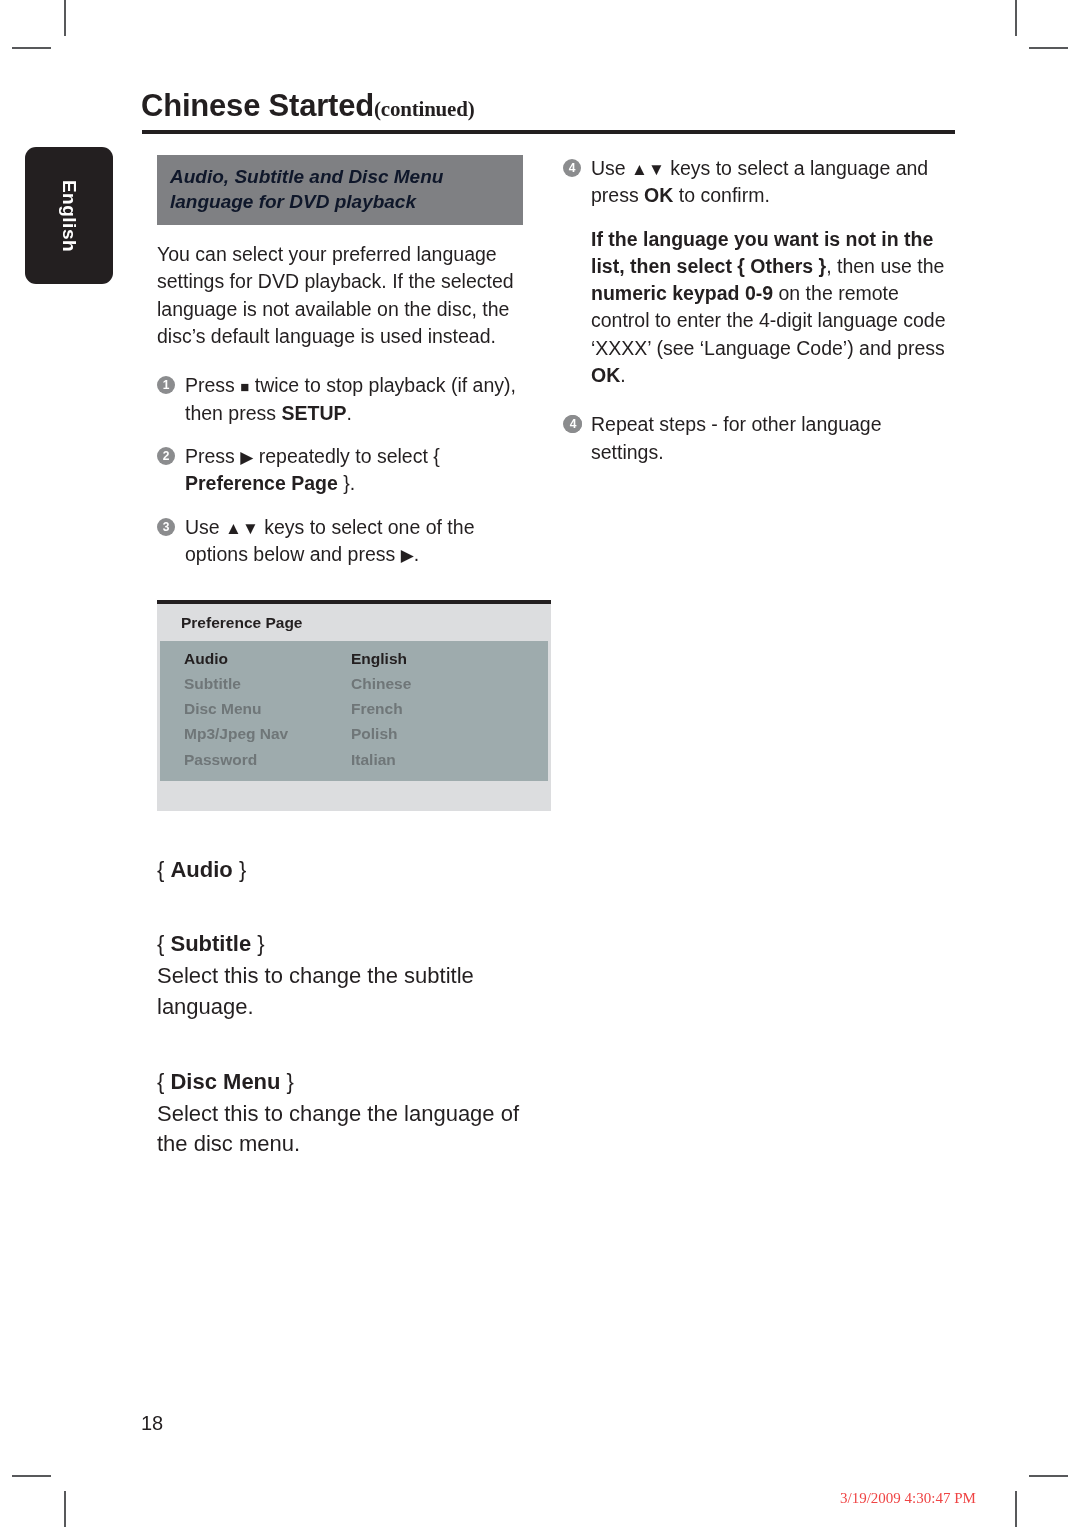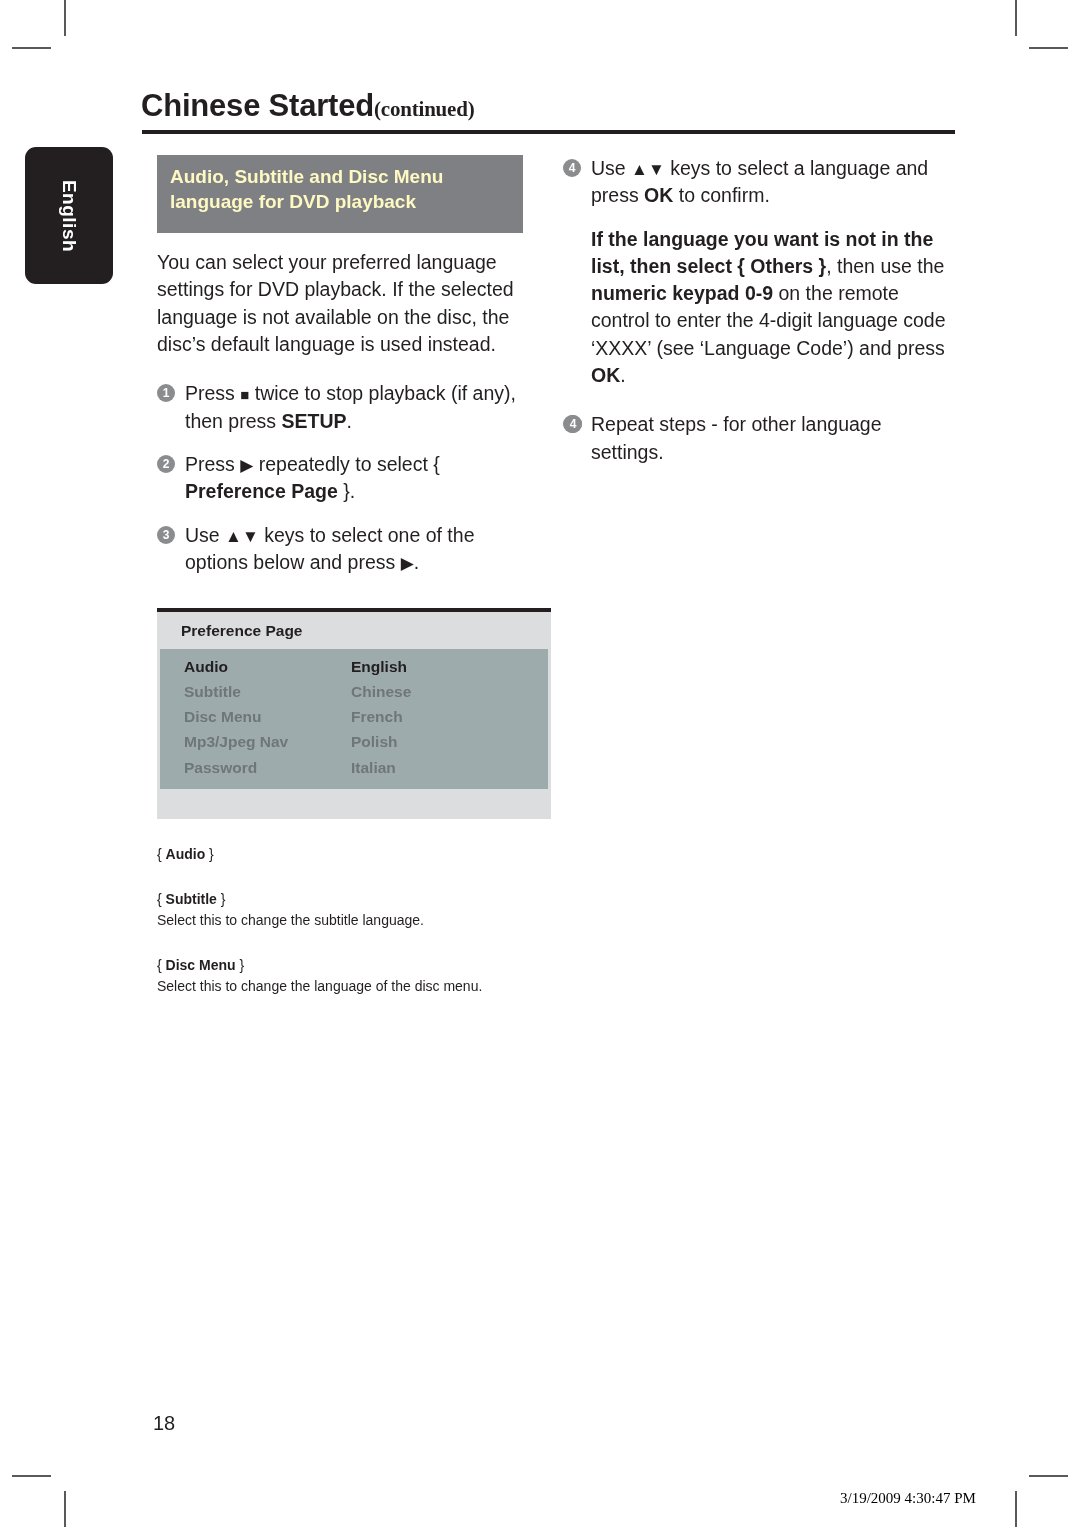--- a/index.html
+++ b/index.html
@@ -74,27 +74,28 @@
     white-space: nowrap;
   }
 
   
   .col-left  { position: absolute; left: 157px; top: 155px; width: 366px; }
   .col-right { position: absolute; left: 563px; top: 155px; width: 392px; }
 
   
   .section-box {
     background: #7f8083;
-    color: #fef9c3;
-    padding: 9px 13px 19px 13px;
+    color: #0f172a;
+    padding: 9px 13px 11px 13px;
     font-size: 19px;
     font-weight: bold;
     line-height: 1.32;
     width: 340px;
     box-sizing: content-box;
+    font-style: italic;
   }
   .section-box div { white-space: nowrap; }
 
   
   .intro {
     margin-top: 16px;
     font-size: 19.5px;
     line-height: 1.40;
   }
   .steps { margin-top: 22px; }
@@ -155,57 +156,56 @@
     font-size: 15.5px;
     line-height: 1.62;
     padding-left: 24px;
   }
   .osd-row .c1 { width: 167px; }
   .osd-row .c2 { flex: 1; }
   .osd-row.active { color: #231f20; font-weight: bold; }
   .osd-row.dim    { color: #6f7678; font-weight: bold; }
 
   
-  .opt { margin-top: 26px; font-size: 14px; line-height: 1.40; }
+  .opt { margin-top: 44px; font-size: 22px; line-height: 1.40; }
   .opt .opt-head { font-weight: bold; margin-bottom: 1px; }
   .opt .opt-head .brace { font-weight: normal; }
 
   
   .note {
     margin-top: 14px;
     font-size: 19.5px;
     line-height: 1.40;
   }
 
   
   .page-number {
     position: absolute;
     left: 141px;
     top: 1412px;
     font-size: 20px;
     color: #231f20;
-    margin-left: 12px;
   }
   .footer-rule-left  { position: absolute; left: 64px;  top: 1491px; width: 2px; height: 36px; background: #58595b; }
   .footer-text-left {
     position: absolute;
     left: 88px;
     top: 1530px;
     font-family: "Liberation Serif", serif;
     font-size: 15px;
     color: #231f20;
     white-space: nowrap;
   }
   .footer-text-right {
     position: absolute;
     left: 840px;
     top: 1490px;
     font-family: "Liberation Serif", serif;
     font-size: 15px;
-    color: #000000;
+    color: #ef4444;
     white-space: nowrap;
   }
 </style>
 </head>
 <body>
 
 <div class="page">
 
   <div class="cropmark cm-tl-v"></div>
   <div class="cropmark cm-tl-h"></div>

